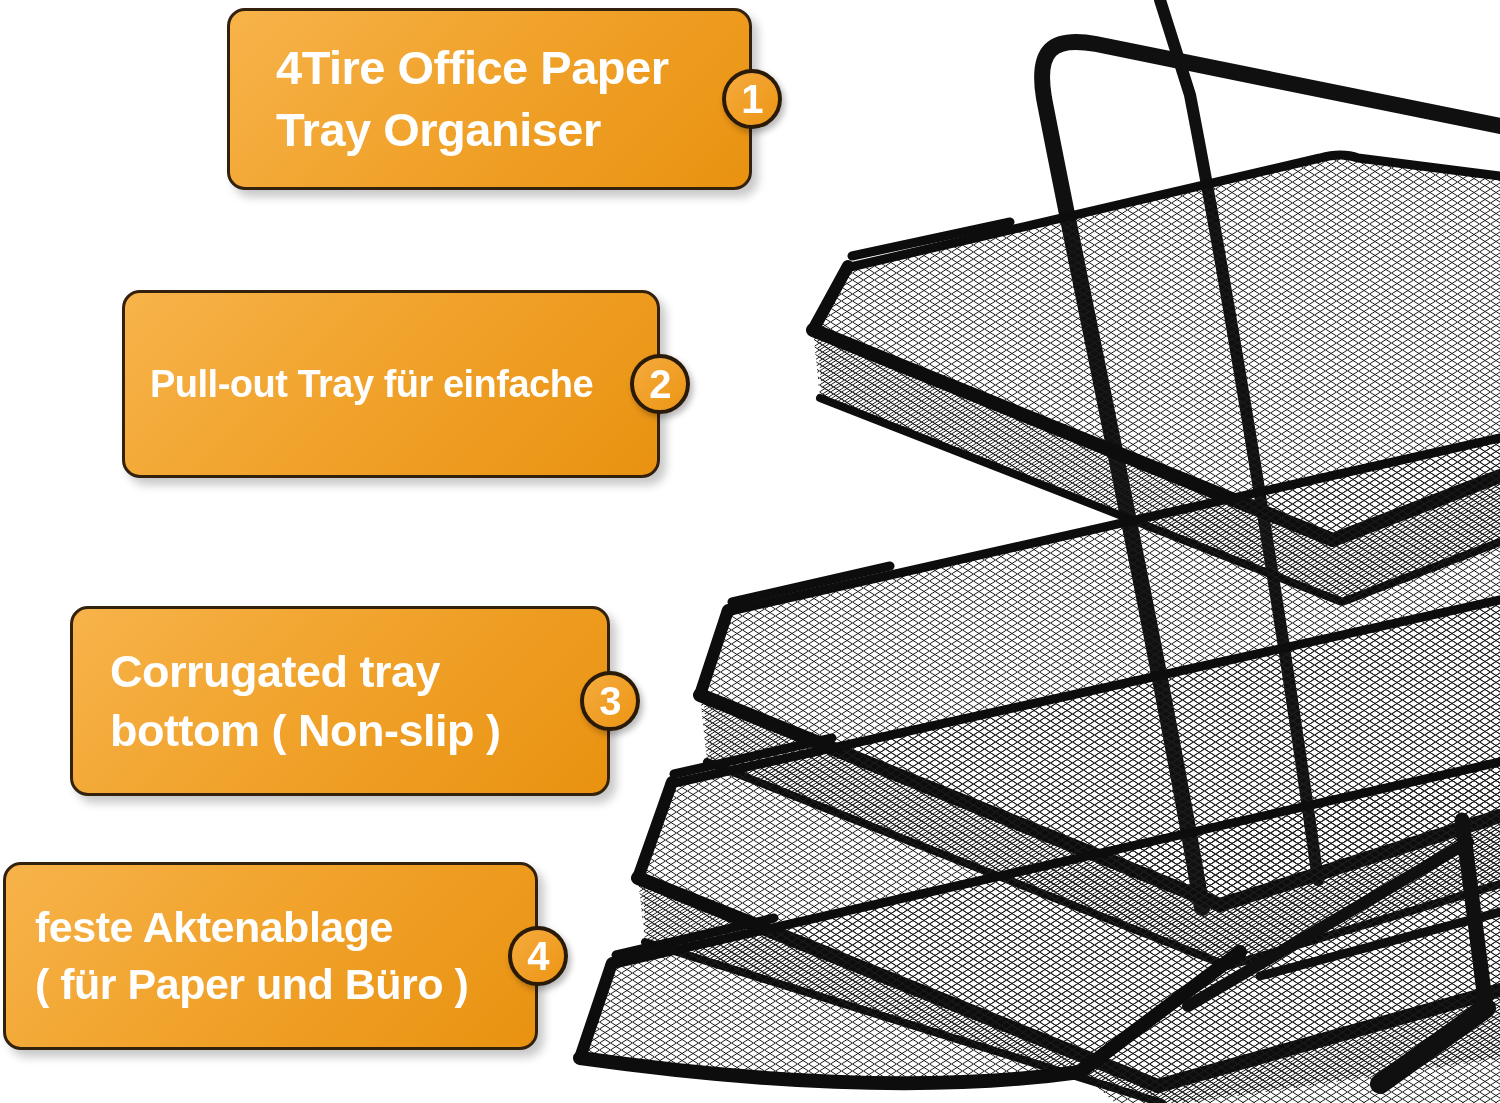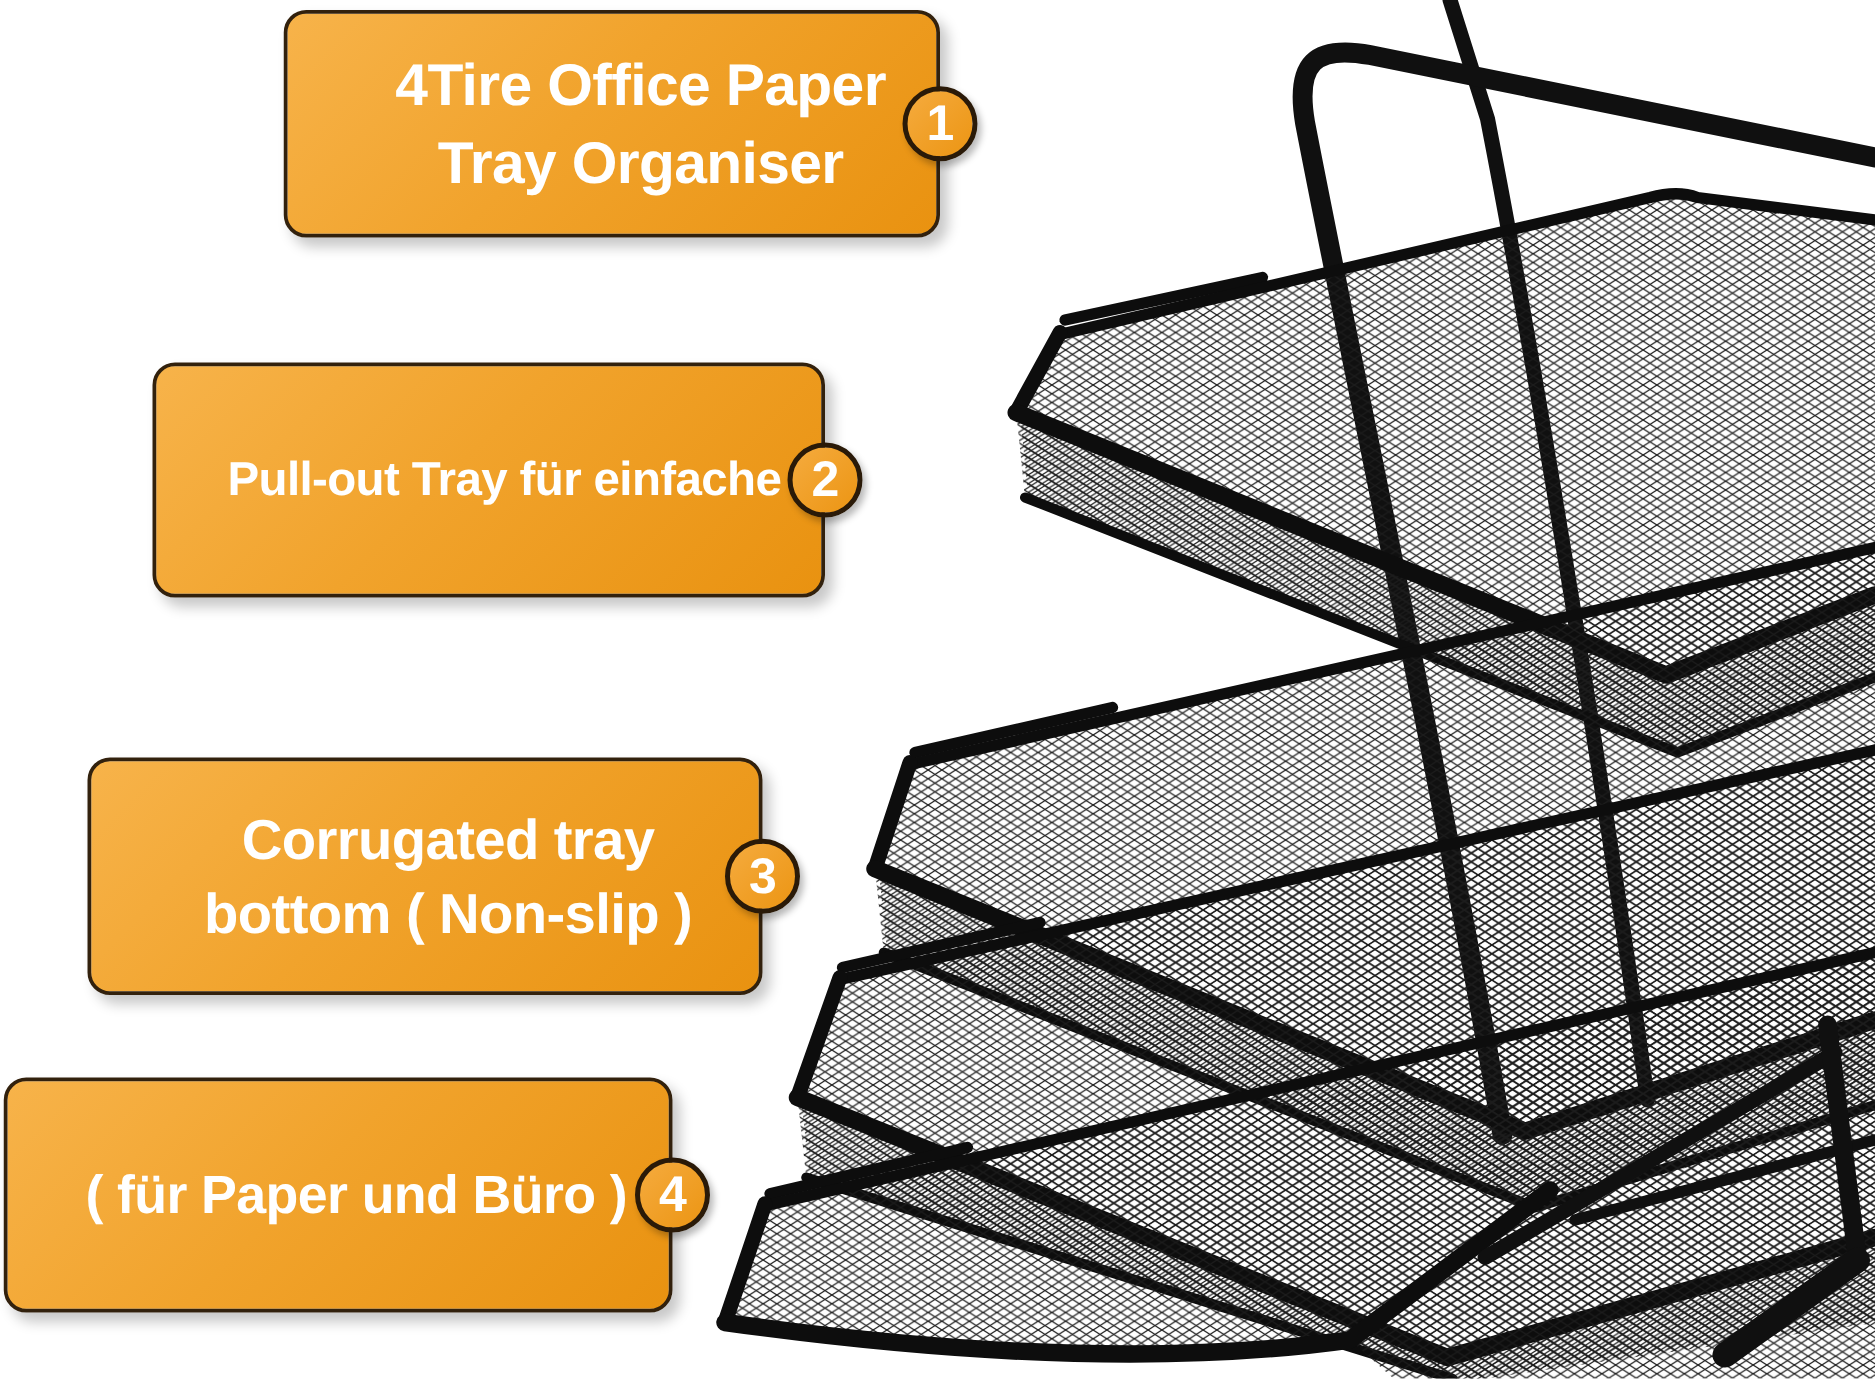--- a/index.html
+++ b/index.html
@@ -6,21 +6,21 @@
   .stage{
     position:relative;width:1500px;height:1103px;overflow:hidden;background:#ffffff;
     font-family:"Liberation Sans",sans-serif;
   }
   .product-svg{position:absolute;left:0;top:0;width:1500px;height:1103px;}
   .callout{
     position:absolute;box-sizing:border-box;
     background:linear-gradient(135deg,#f7b34a 0%,#f1a32c 45%,#e99210 100%);
     border:3px solid #32210d;border-radius:18px;
     box-shadow:6px 7px 10px rgba(0,0,0,0.22);
-    display:flex;flex-direction:column;justify-content:center;align-items:center;
+    display:flex;flex-direction:column;justify-content:center;align-items:flex-start;
     color:#ffffff;font-weight:bold;line-height:1.32;letter-spacing:-0.5px;
   }
   .callout .line{white-space:nowrap;}
   .badge{
     position:absolute;right:-33px;top:50%;transform:translateY(-50%);
     width:60px;height:60px;border-radius:50%;
     background:linear-gradient(135deg,#f5ab3e 0%,#ec9513 100%);
     border:4px solid #2a1a08;box-sizing:border-box;
     box-shadow:3px 4px 6px rgba(0,0,0,0.28);
     display:flex;align-items:center;justify-content:center;
@@ -116,17 +116,18 @@
     <div class="badge">2</div>
   </div>
 
   <div class="callout c3">
     <span class="line">Corrugated tray</span>
     <span class="line">bottom ( Non-slip )</span>
     <div class="badge">3</div>
   </div>
 
   <div class="callout c4">
+    <span class="line">feste Aktenablage</span>
     <span class="line">( für Paper und Büro )</span>
     <div class="badge">4</div>
   </div>
 
 </div>
 
 </body></html>

